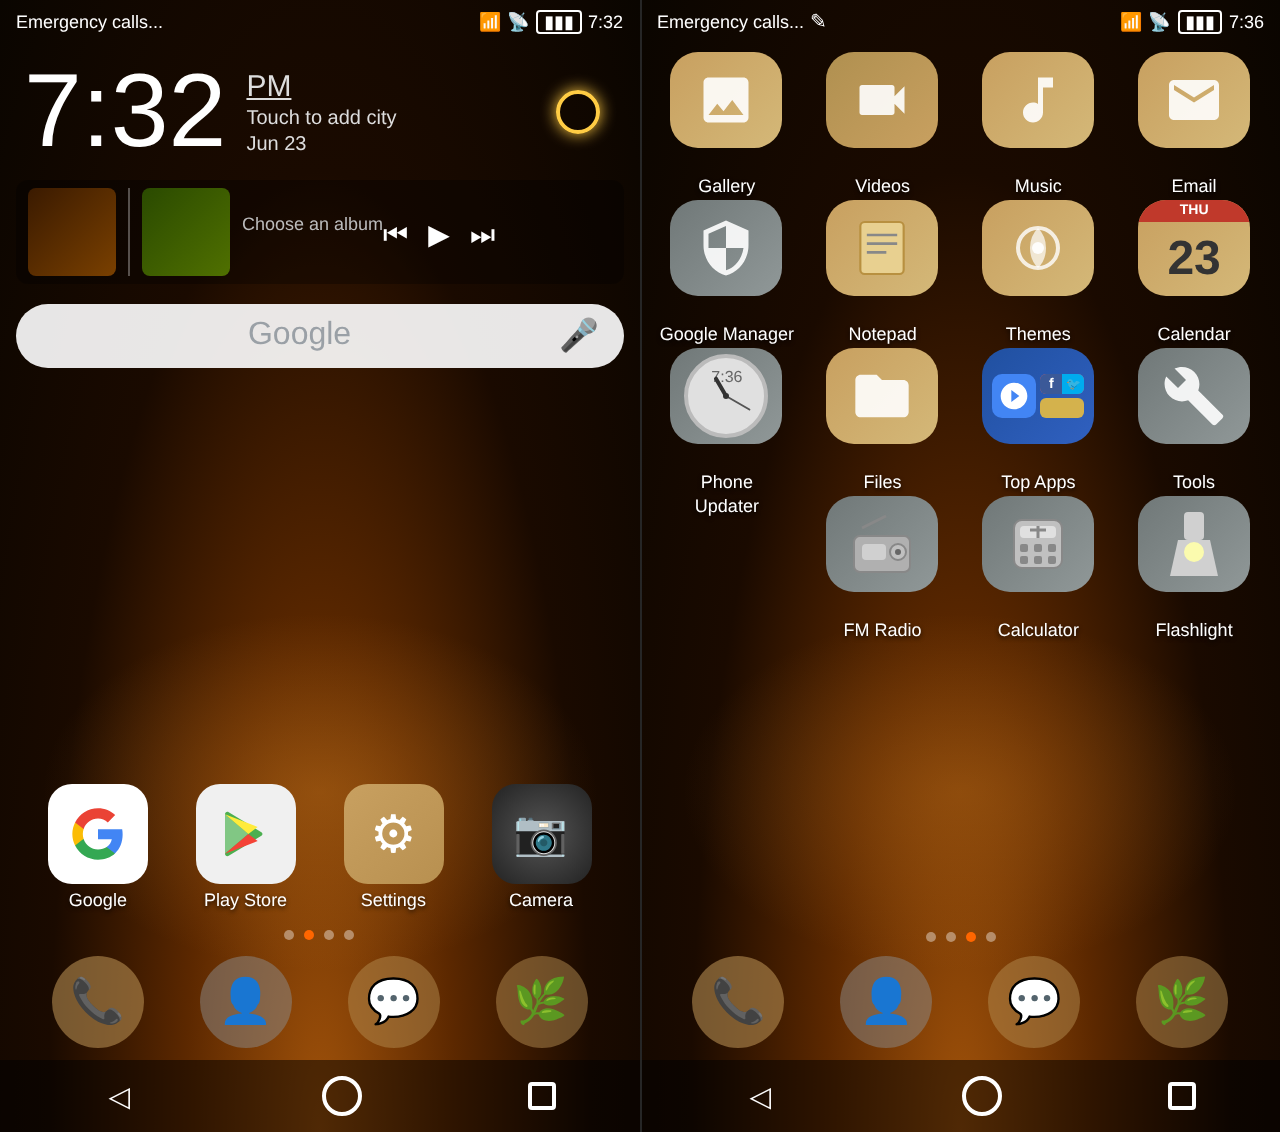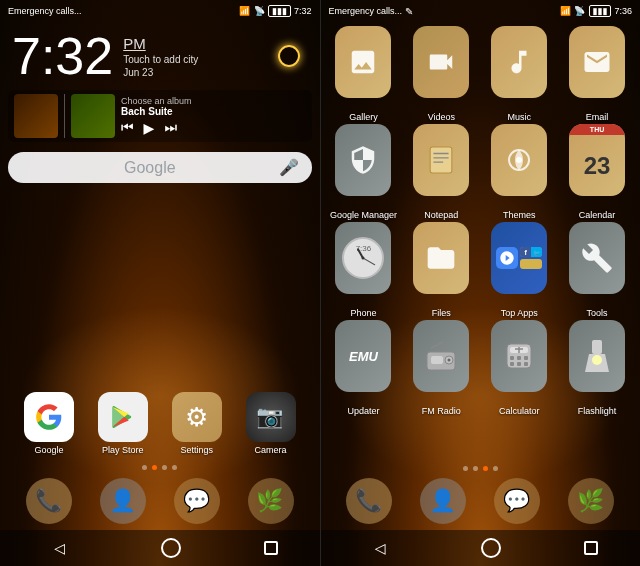--- a/index.html
+++ b/index.html
@@ -143,21 +143,21 @@
     .album-art-2 {
       width: 44px;
       height: 44px;
       background: linear-gradient(135deg, #2a4000, #4a6a00);
       flex-shrink: 0;
       border-radius: 4px;
     }
 
     .music-info {
       display: flex;
-      flex-direction: column;
+      flex-direction: row;
       flex: 1;
     }
 
     .music-title {
       font-size: 10px;
       color: #fff;
       font-weight: bold;
     }
 
     .music-controls {
@@ -367,21 +367,21 @@
     .grid-app-item {
       display: flex;
       flex-direction: column;
       align-items: center;
       gap: 14px;
       width: 70px;
     }
 
     .grid-app-icon {
       width: 56px;
-      height: 72px;
+      height: 48px;
       border-radius: 14px;
       display: flex;
       align-items: center;
       justify-content: center;
       font-size: 20px;
       position: relative;
       overflow: hidden;
     }
 
     .grid-app-label {
@@ -463,21 +463,20 @@
   </div>
 
   <div class="music-widget">
     <div class="album-art">
       <div class="album-art-1" style="background: linear-gradient(to bottom right, #3a1a00, #7a4000);"></div>
     </div>
     <div class="album-divider"></div>
     <div class="album-art-2" style="background: linear-gradient(to bottom right, #2a4a00, #507000);"></div>
     <div class="music-info">
       <span class="choose-album">Choose an album</span>
-      <span class="music-title">Bach Suite</span>
       <div class="music-controls">
         <span class="music-btn">⏮</span>
         <span class="music-btn">▶</span>
         <span class="music-btn">⏭</span>
       </div>
     </div>
   </div>
 
   <div class="google-search">
     <span class="google-text">Google</span>
@@ -683,23 +682,20 @@
           <svg width="32" height="32" viewBox="0 0 24 24" fill="white" opacity="0.9">
               <path d="M22.7 19l-9.1-9.1c.9-2.3.4-5-1.5-6.9-2-2-5-2.4-7.4-1.3L9 6 6 9 1.6 4.7C.4 7.1.9 10.1 2.9 12.1c1.9 1.9 4.6 2.4 6.9 1.5l9.1 9.1c.4.4 1 .4 1.4 0l2.3-2.3c.5-.4.5-1.1.1-1.4z"></path>
             </svg>
         </div>
         <span class="grid-app-label">Tools</span>
       </div>
     </div>
 
     <div class="app-row">
       <div class="grid-app-item">
-        <div class="grid-app-icon icon-updater" style="background: linear-gradient(135deg, #707878, #909898); display:flex; align-items:center; justify-content:center;">
-          <span style="font-size:13px; font-weight:bold; color:white; font-style:italic;">EMU</span>
-        </div>
         <span class="grid-app-label">Updater</span>
       </div>
       <div class="grid-app-item">
         <div class="grid-app-icon icon-fmradio" style="background: linear-gradient(135deg, #707878, #909898); display:flex; align-items:center; justify-content:center;">
           <svg width="36" height="36" viewBox="0 0 36 36">
             <rect x="4" y="14" width="28" height="18" rx="3" fill="#b0b0b0" stroke="#888" stroke-width="1"></rect>
             <rect x="8" y="18" width="12" height="8" rx="2" fill="#d0d0d0"></rect>
             <circle cx="26" cy="22" r="4" fill="#c0c0c0" stroke="#888" stroke-width="1"></circle>
             <circle cx="26" cy="22" r="1.5" fill="#666"></circle>
             <line x1="8" y1="10" x2="20" y2="4" stroke="#888" stroke-width="1.5"></line>

